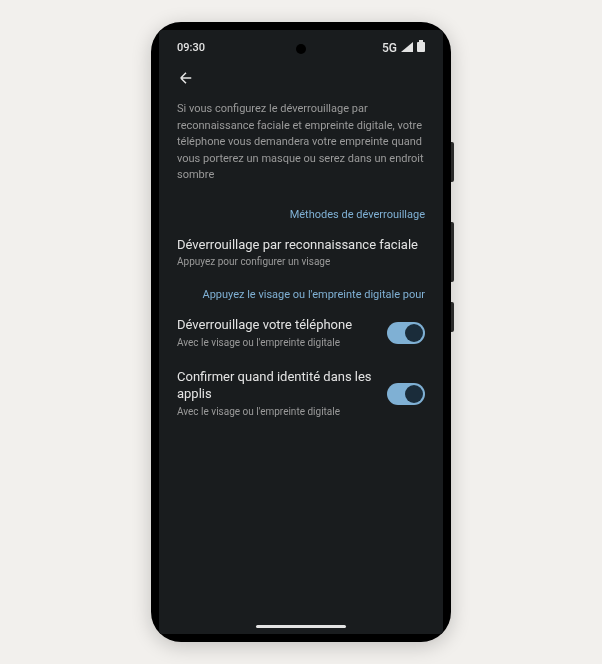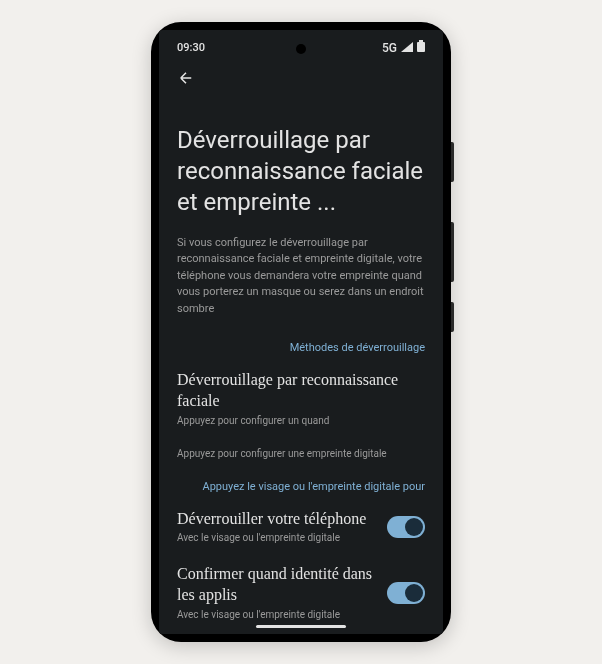--- a/index.html
+++ b/index.html
@@ -132,25 +132,24 @@
       align-items: center;
       margin-bottom: 20px;
     }
     
     .setting-item-text {
       flex: 1;
       padding-right: 12px;
     }
     
     .setting-title {
-      font-size: 16px;
+      font-size: 13px;
       color: #e3e3e3;
       line-height: 1.3;
       margin-bottom: 2px;
-      font-family: Liberation Serif, serif;
     }
     
     .setting-subtitle {
       font-size: 10px;
       color: #9a9a9a;
       line-height: 1.3;
     }
     
     .toggle {
       width: 38px;
@@ -212,40 +211,38 @@
       </div>
     </div>
 
     <div class="back-button">
       <svg width="18" height="18" viewBox="0 0 24 24" fill="none" stroke="#e3e3e3" stroke-width="2">
         <path d="M19 12H5M5 12L12 19M5 12L12 5"></path>
       </svg>
     </div>
 
     <div class="content">
-      <h1 class="page-title">Déverrouillage par reconnaissance faciale et empreinte ...</h1>
 
       <p class="page-description">Si vous configurez le déverrouillage par reconnaissance faciale et empreinte digitale, votre téléphone vous demandera votre empreinte quand vous porterez un masque ou serez dans un endroit sombre</p>
 
       <div class="section-header">Méthodes de déverrouillage</div>
 
       <div class="setting-item">
         <div class="setting-title">Déverrouillage par reconnaissance faciale</div>
-        <div class="setting-subtitle">Appuyez pour configurer un quand</div>
+        <div class="setting-subtitle">Appuyez pour configurer un visage</div>
       </div>
 
       <div class="setting-item">
-        <div class="setting-subtitle">Appuyez pour configurer une empreinte digitale</div>
       </div>
 
       <div class="section-header">Appuyez le visage ou l'empreinte digitale pour</div>
 
       <div class="setting-item-row">
         <div class="setting-item-text">
-          <div class="setting-title">Déverrouiller votre téléphone</div>
+          <div class="setting-title">Déverrouillage votre téléphone</div>
           <div class="setting-subtitle">Avec le visage ou l'empreinte digitale</div>
         </div>
         <div class="toggle">
           <div class="toggle-knob"></div>
         </div>
       </div>
 
       <div class="setting-item-row">
         <div class="setting-item-text">
           <div class="setting-title">Confirmer quand identité dans les applis</div>

